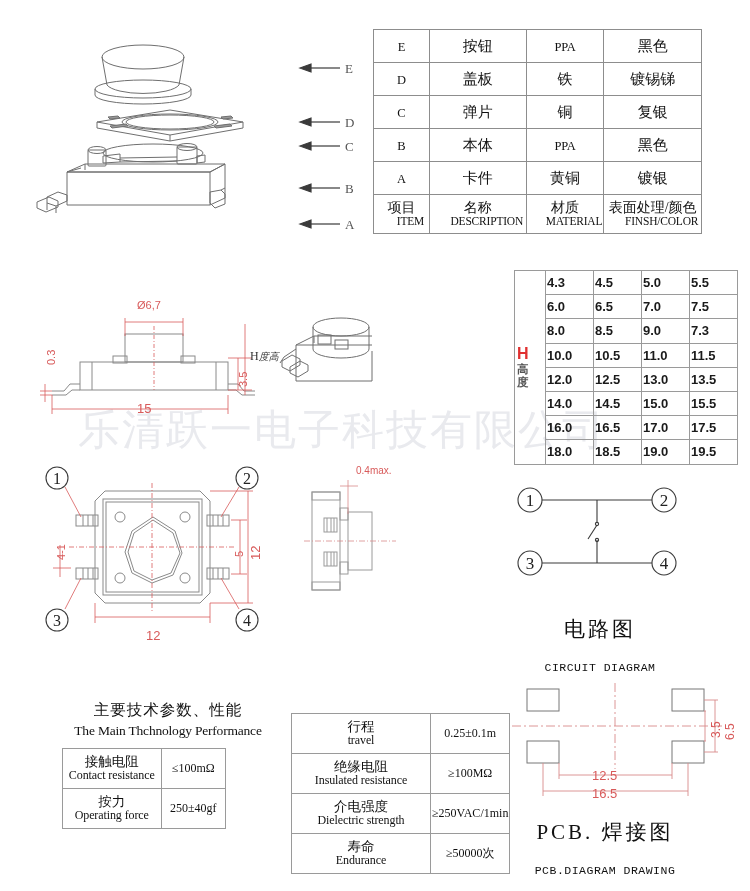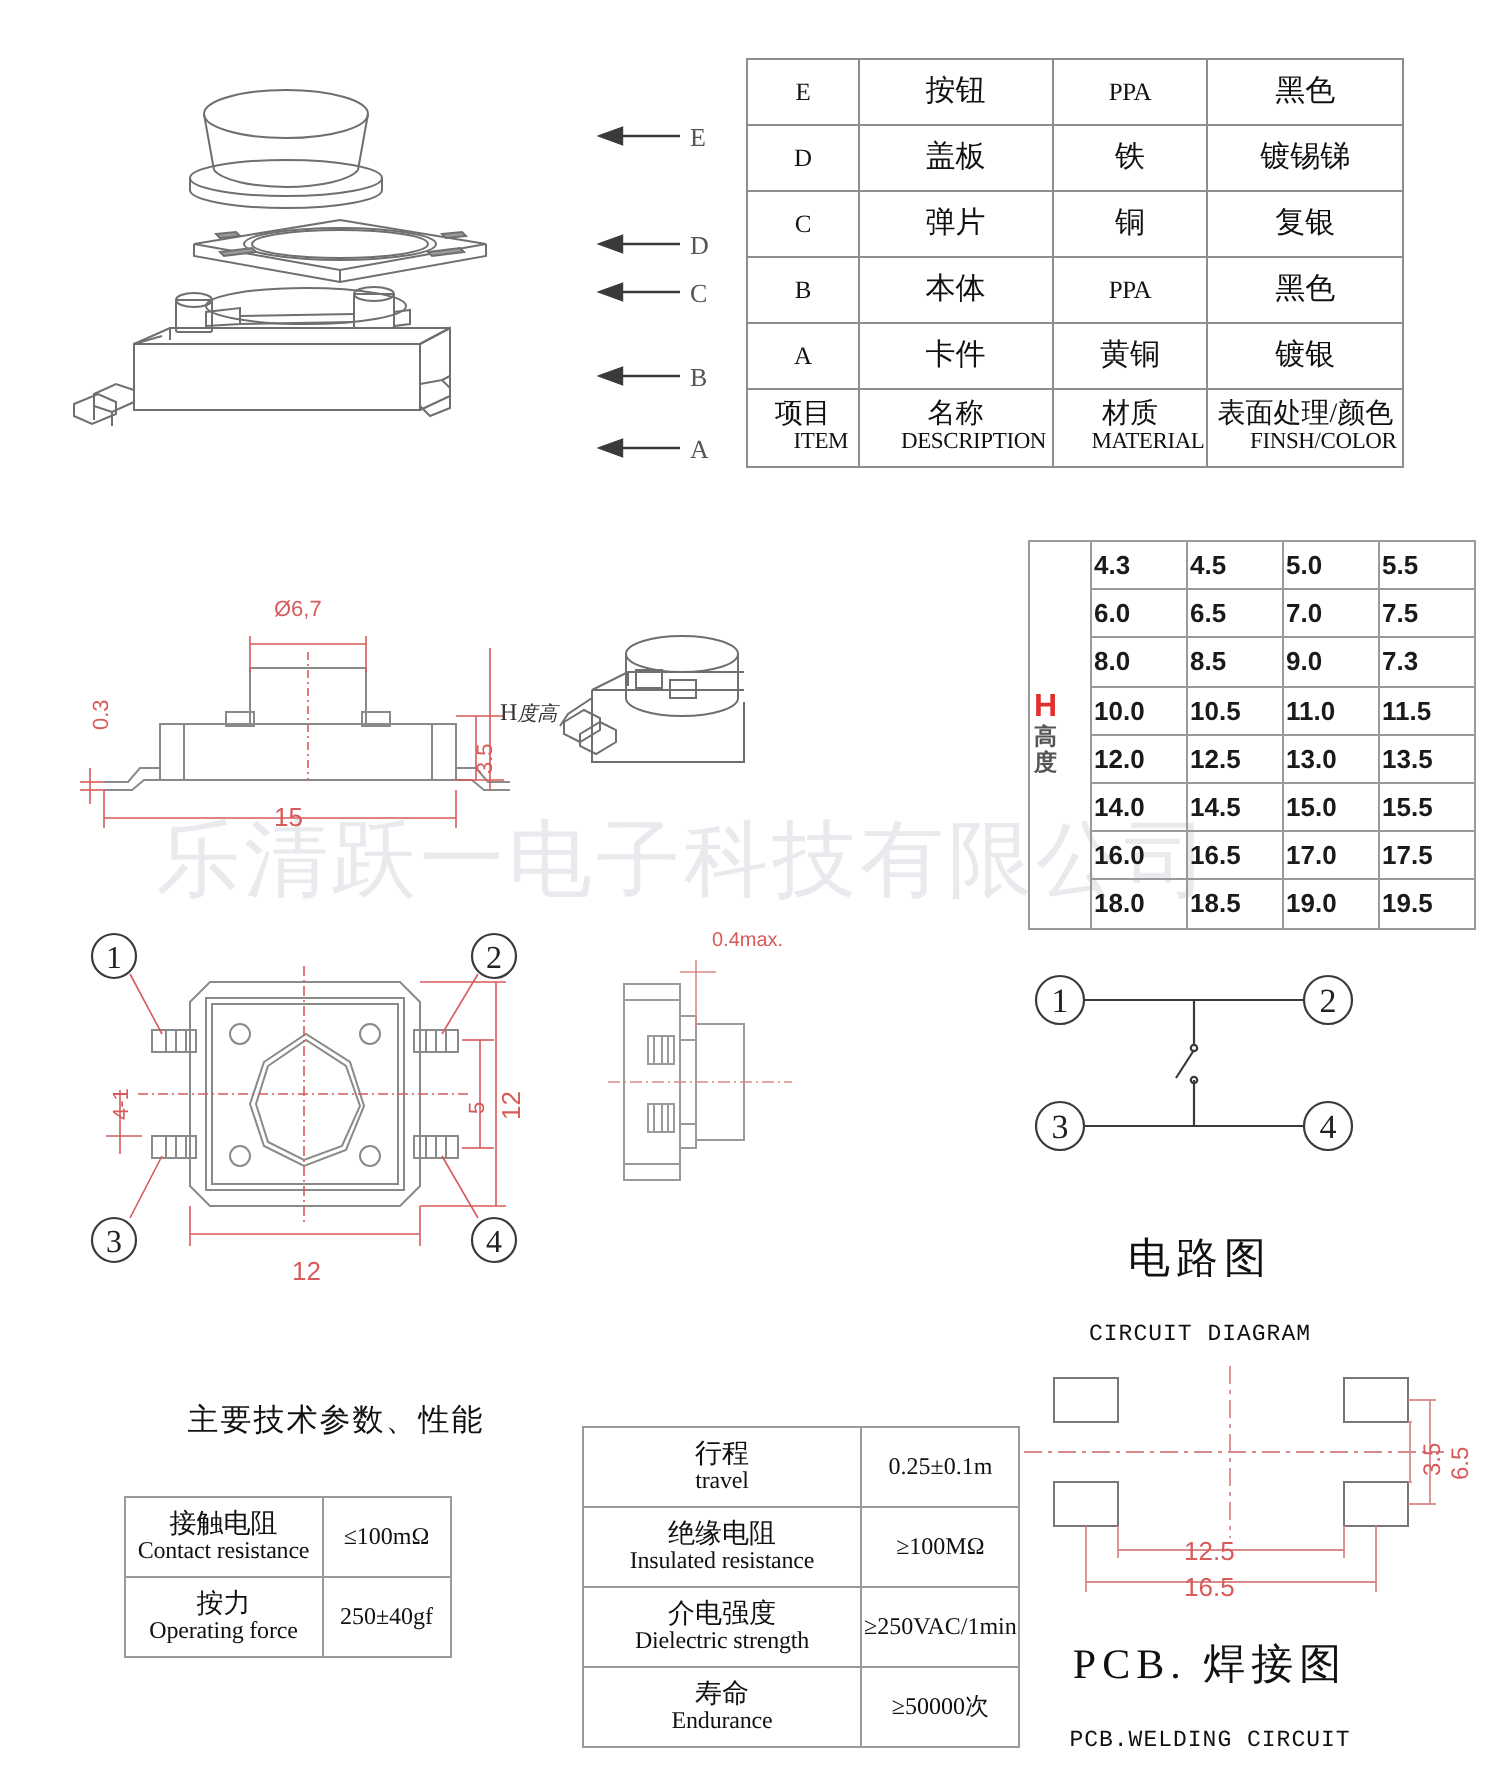--- a/index.html
+++ b/index.html
@@ -502,25 +502,26 @@
       <line x1="47" y1="92" x2="160" y2="92"></line>
     </g>
   </svg>
 </div>
 <div class="dim" style="left:592px;top:768px;font-size:13px;">12.5</div>
 <div class="dim" style="left:592px;top:786px;font-size:13px;">16.5</div>
 <div class="dim v" style="left:723px;top:740px;transform:rotate(-90deg);font-size:12px;">6.5</div>
 <div class="dim v" style="left:709px;top:738px;transform:rotate(-90deg);font-size:12px;">3.5</div>
 <div class="caption" id="pcb-caption">
   <div class="cn">PCB. 焊接图</div>
-  <div class="en">PCB.WELDING CIRCUIT</div>
+  <div class="en">PCB.DIAGRAM DRAWING</div>
 </div>
 
 <div class="spechead">
   <div class="cn">主要技术参数、性能</div>
+  <div class="en">The Main Thchnology Performance</div>
 </div>
 
 <table class="spec" id="spec-left">
   <tbody>
     <tr>
       <td class="lbl">
         <span class="cn">接触电阻</span>
         <span class="en">Contact resistance</span>
       </td>
       <td class="val">≤100mΩ</td>

